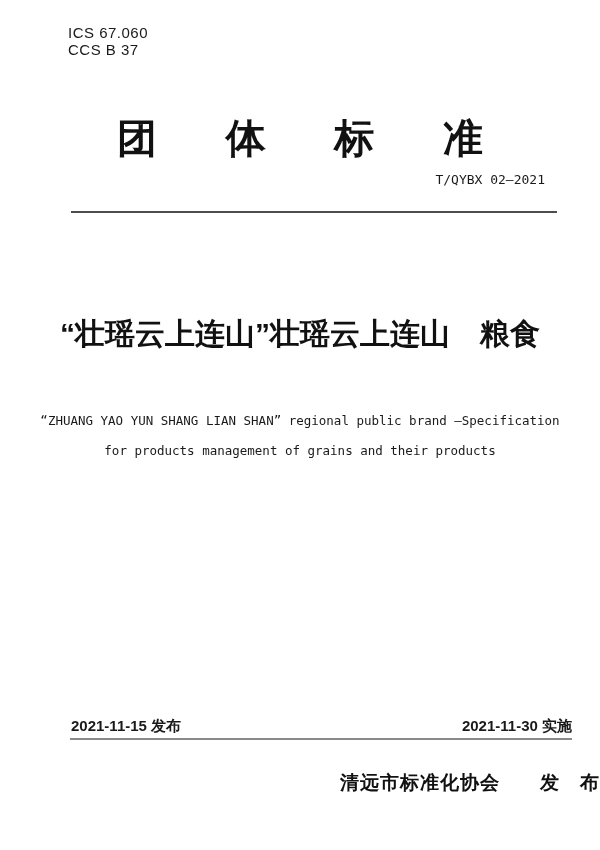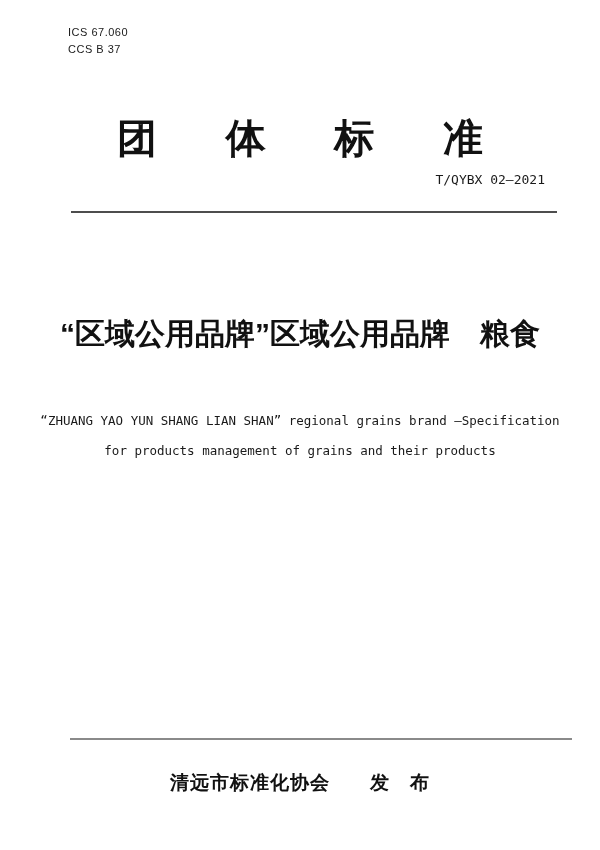--- a/index.html
+++ b/index.html
@@ -10,21 +10,21 @@
     width: 600px;
     height: 850px;
     background: #ffffff;
     overflow: hidden;
   }
 
   .meta-block {
     position: absolute;
     left: 68px;
     top: 24px;
-    font-size: 11px;
+    font-size: 15px;
     line-height: 17px;
     letter-spacing: 0.5px;
     color: #1a1a1a;
   }
 
   .big-title {
     position: absolute;
     left: 117px;
     top: 116px;
     width: 366px;
@@ -84,21 +84,21 @@
     font-size: 15px;
     font-weight: bold;
     color: #1a1a1a;
   }
 
   .publisher {
     position: absolute;
     left: 0;
     top: 770px;
     width: 600px;
-    text-align: center;
+    text-align: right;
     font-size: 19px;
     font-weight: bold;
     letter-spacing: 1px;
     color: #111111;
   }
 </style>
 </head>
 <body>
 
 <div class="page">
@@ -113,26 +113,30 @@
     <span>体</span>
     <span>标</span>
     <span>准</span>
   </div>
 
   <div class="std-no">T/QYBX 02—2021</div>
 
   <div class="rule top-rule"></div>
 
   <div class="cn-title">
-    <div>“区域公用品牌”区域公用品牌　粮食</div>
+    <div>“壮瑶云上连山”壮瑶云上连山　粮食</div>
   </div>
 
   <div class="en-title">
-    <div>“ZHUANG YAO YUN SHANG LIAN SHAN” regional grains brand —Specification</div>
+    <div>“ZHUANG YAO YUN SHANG LIAN SHAN” regional public brand —Specification</div>
     <div>for products management of grains and their products</div>
   </div>
 
+  <div class="dates-row">
+    <span>2021-11-15 发布</span>
+    <span>2021-11-30 实施</span>
+  </div>
 
   <div class="rule bottom-rule"></div>
 
   <div class="publisher">清远市标准化协会　　发　布</div>
 
 </div>
 
 </body></html>

